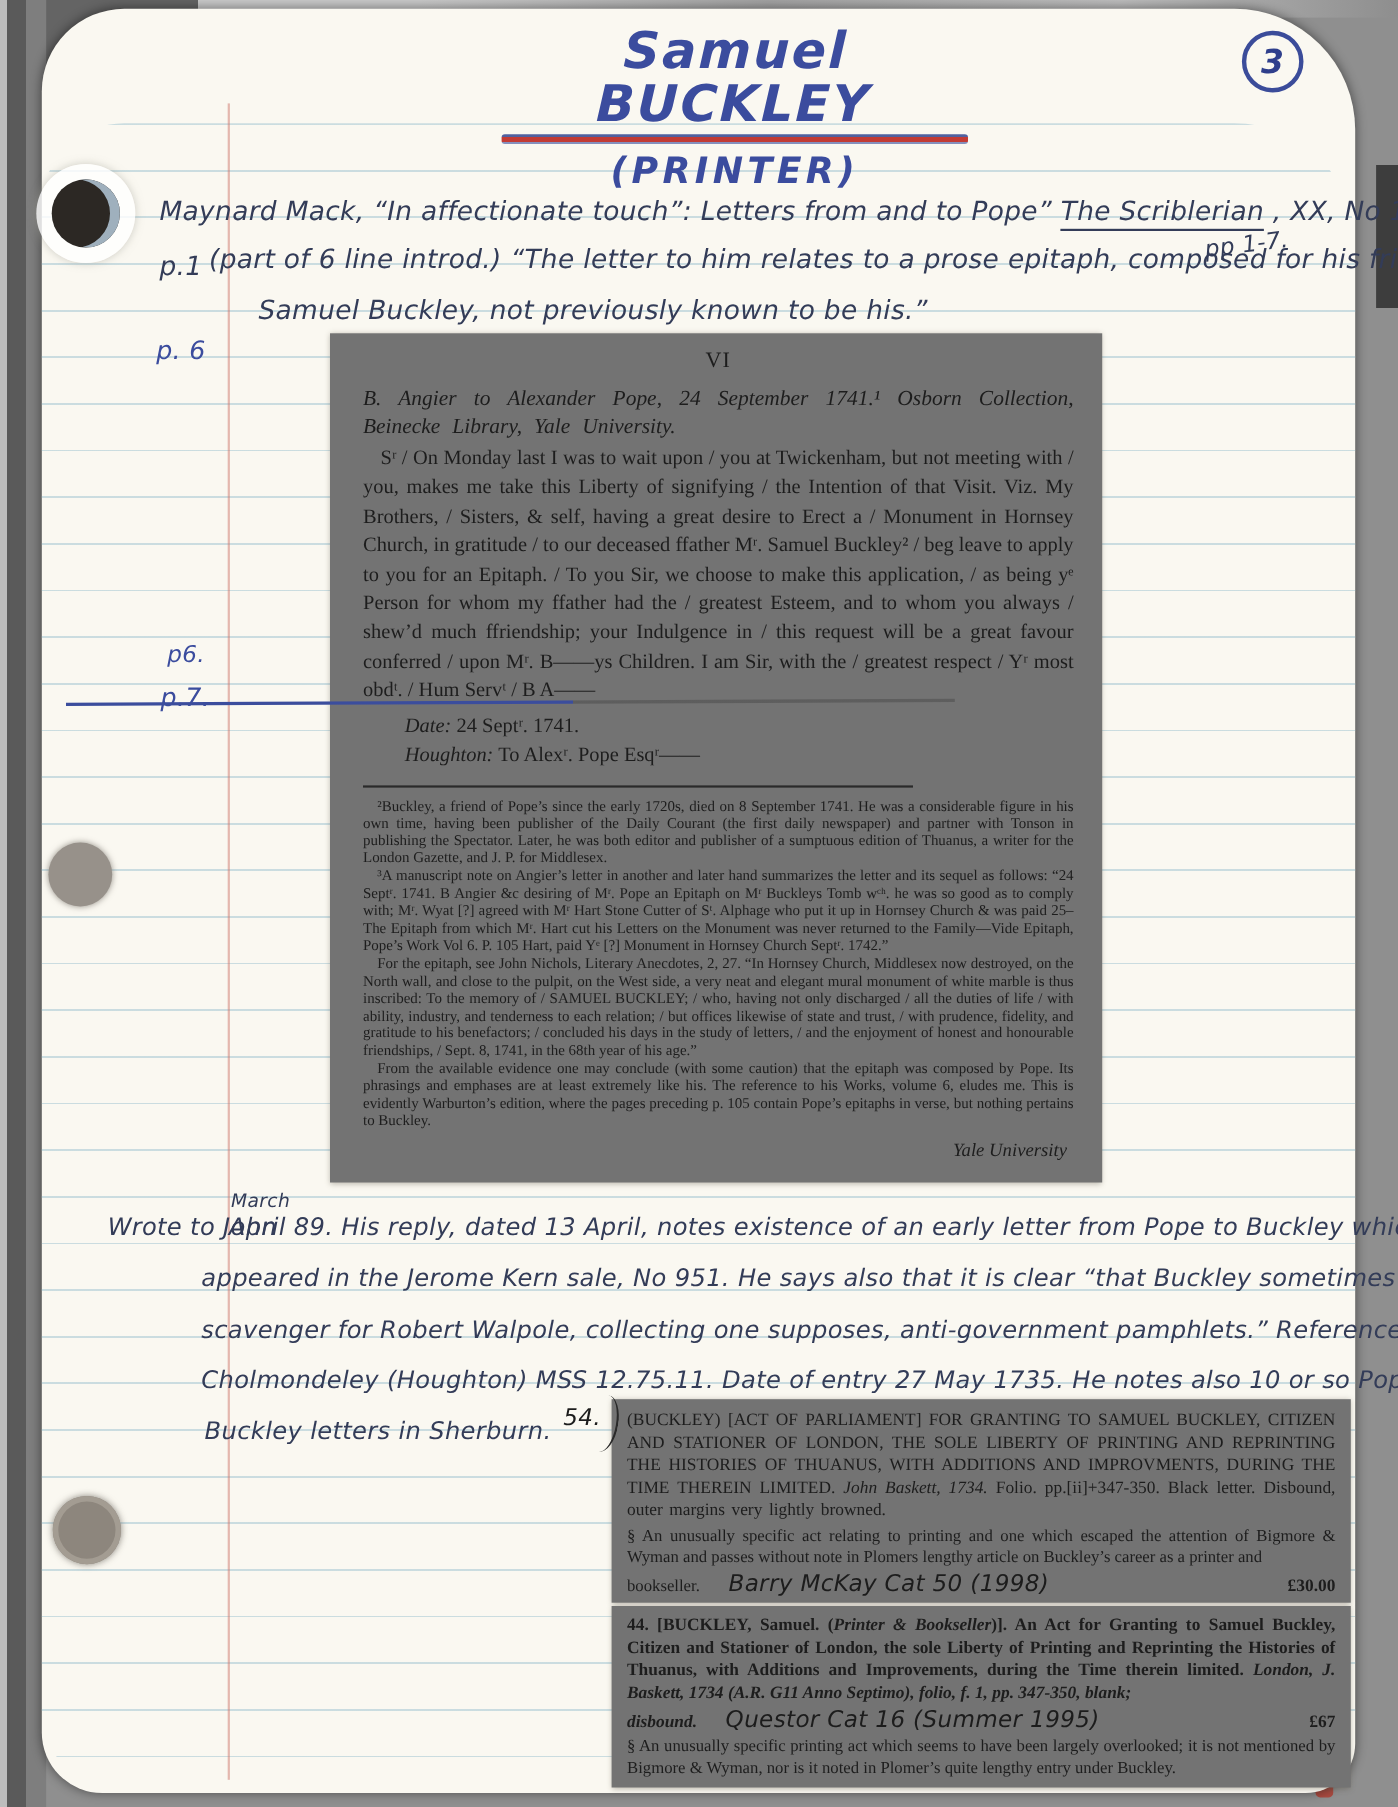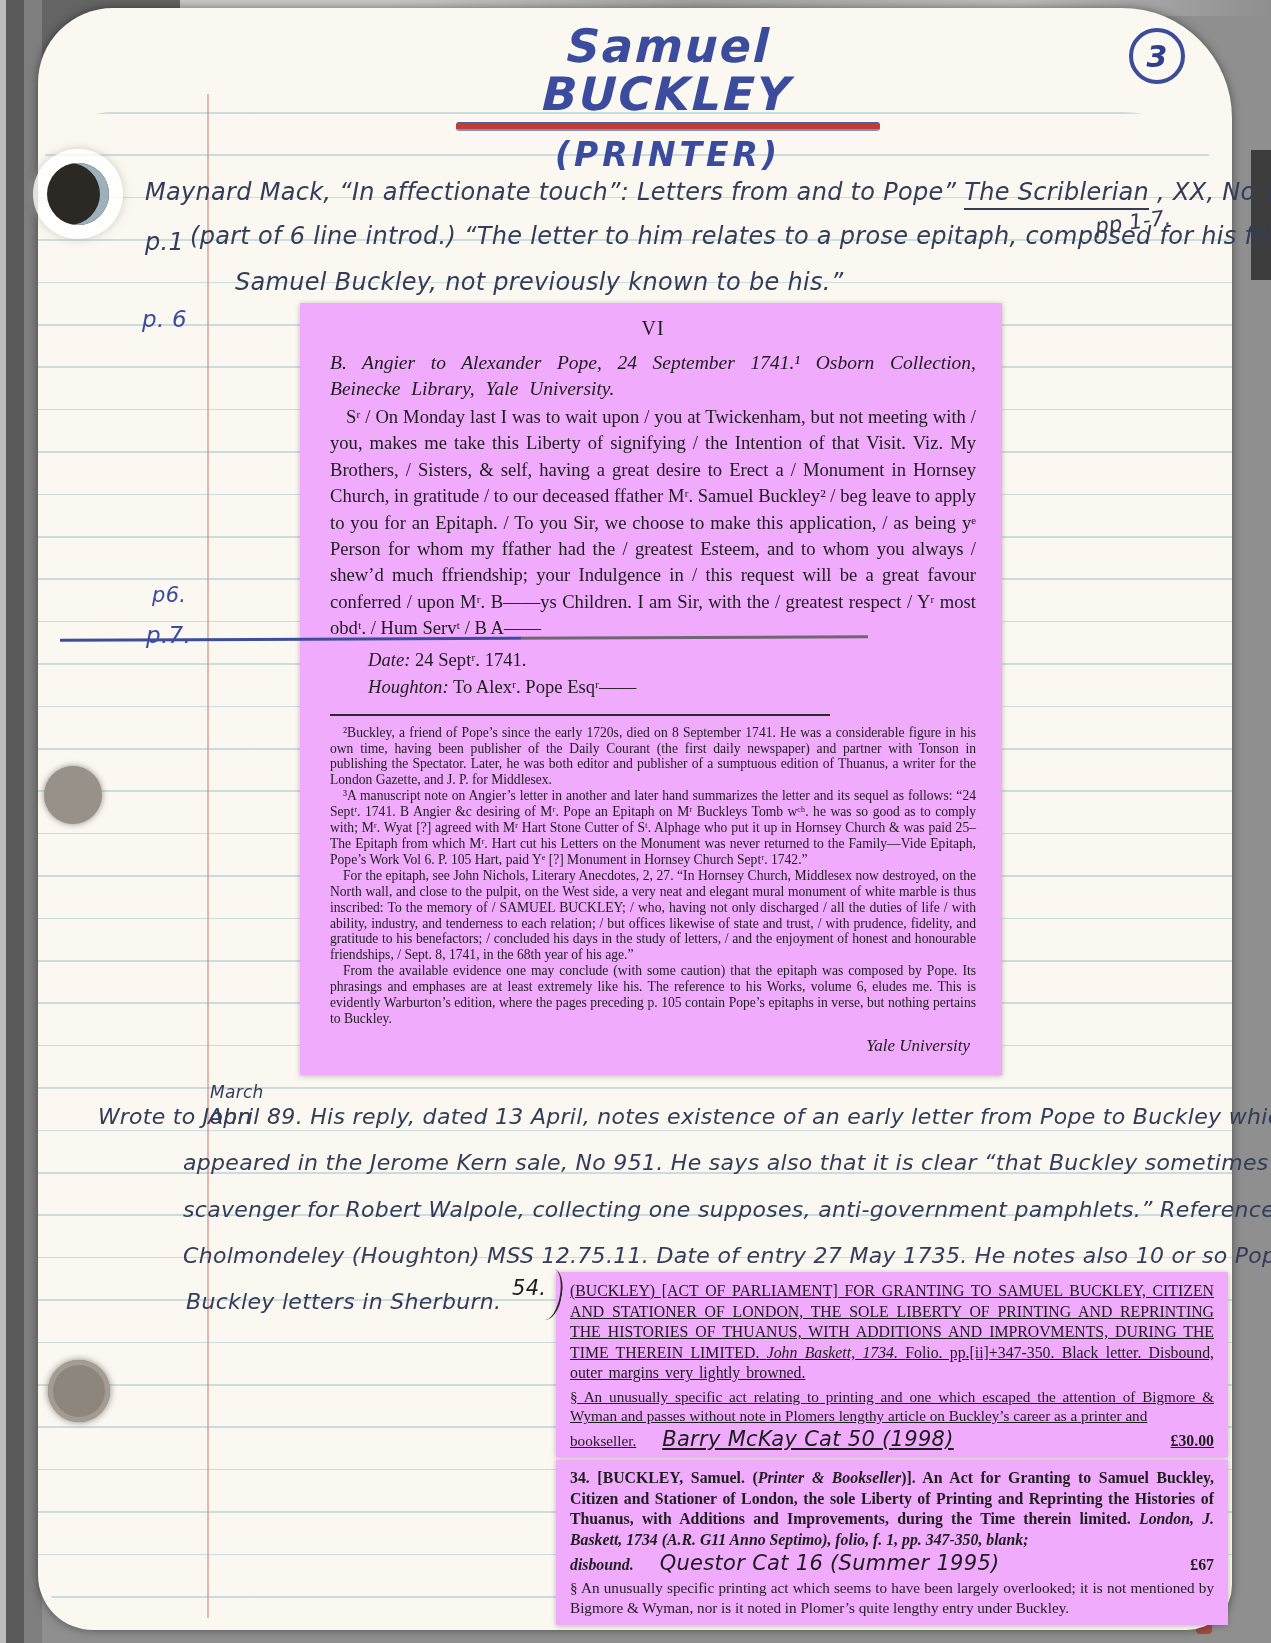--- a/index.html
+++ b/index.html
@@ -68,21 +68,21 @@
   .nt-l3{position:absolute;left:90px;top:90px;white-space:nowrap;}
 
   .m-p6{left:142px;top:306px;font-size:23px;}
   .m-p6b{left:152px;top:583px;font-size:21px;}
   .m-p7{left:146px;top:622px;font-size:23px;}
   .hand-rule{left:60px;top:637px;width:808px;height:3px;z-index:6;
     background:linear-gradient(to right,#3b4d9d 0 57%,rgba(90,90,90,.85) 57% 100%);
     transform:rotate(-0.25deg);}
 
   
-  .clip{background:#f0abfc;box-shadow:0 1px 5px rgba(90,85,70,.4);color:#1d1d1d;}
+  .clip{background:#737373;box-shadow:0 1px 5px rgba(90,85,70,.4);color:#1d1d1d;}
   .clip1{left:300px;top:303px;width:702px;height:772px;padding:12px 26px 10px 30px;
     box-sizing:border-box;overflow:hidden;z-index:4;}
   .c1-vi{text-align:center;font-size:20px;letter-spacing:1px;margin:2px 0 10px 0;}
   .c1-head{font-style:italic;font-size:19.5px;line-height:26px;text-align:justify;word-spacing:6px;}
   .c1-body{font-size:18.6px;line-height:26.4px;text-align:justify;text-indent:16px;margin-top:2px;}
   .c1-meta{margin-left:38px;font-size:18.6px;line-height:27px;margin-top:4px;}
   .c1-meta .lab{font-style:italic;}
   .c1-sep{width:500px;border-top:2.5px solid #2a2a2a;margin:14px 0 9px 0;}
   .c1-fns{font-size:13.6px;line-height:15.9px;text-align:justify;}
   .c1-fns p{margin:0;text-indent:13px;}
@@ -96,21 +96,21 @@
   .nm-l2{position:absolute;left:85px;top:60px;white-space:nowrap;}
   .nm-l3{position:absolute;left:85px;top:107px;white-space:nowrap;}
   .nm-l4{position:absolute;left:85px;top:153px;white-space:nowrap;}
   .nm-l5{position:absolute;left:88px;top:199px;white-space:nowrap;}
 
   .item72{left:512px;top:1276px;font-size:21px;z-index:5;}
   .arc72{position:absolute;left:24px;top:-8px;width:24px;height:52px;
     border-right:2.5px solid #2a2a2a;border-radius:50%;transform:rotate(10deg);}
 
   
-  .clip2{left:556px;top:1272px;width:672px;padding:9px 14px 6px 14px;box-sizing:border-box;z-index:4;text-decoration:underline;}
+  .clip2{left:556px;top:1272px;width:672px;padding:9px 14px 6px 14px;box-sizing:border-box;z-index:4;}
   .clip3{left:556px;top:1460px;width:672px;padding:8px 14px 8px 14px;box-sizing:border-box;z-index:4;}
   .cat-title{font-size:15.8px;line-height:20.6px;text-align:justify;margin:0;word-spacing:2px;}
   .cat-note{font-size:15.2px;line-height:19.4px;text-align:justify;margin:3px 0 0 0;}
   .cat-row{display:flex;align-items:baseline;font-size:15.2px;margin-top:1px;}
   .cat-ann{font-size:21px;margin-left:26px;white-space:nowrap;}
   .cat-price{margin-left:auto;font-weight:bold;font-size:15.8px;}
   .c3-title{font-size:15.8px;line-height:20.6px;text-align:justify;margin:0;font-weight:bold;}
   .c3-title .it{font-style:italic;}
   .c3-imprint{font-style:italic;font-weight:bold;}
   .c3-impend{font-style:italic;font-weight:bold;font-size:15.8px;}
@@ -213,21 +213,21 @@
       <p class="cat-note">§ An unusually specific act relating to printing and one which escaped the attention of Bigmore &amp; Wyman and passes without note in Plomers lengthy article on Buckley’s career as a printer and</p>
       <div class="cat-row">
         <span>bookseller.</span>
         <span class="hw hw-black cat-ann">Barry McKay Cat 50 (1998)</span>
         <span class="cat-price">£30.00</span>
       </div>
     </div>
 
     <div class="abs clip clip3">
       <p class="c3-title">
-        <span>34.  [BUCKLEY, Samuel. (</span><span class="it">Printer &amp; Bookseller</span><span>)].  An Act for Granting to Samuel Buckley, Citizen and Stationer of London, the sole Liberty of Printing and Reprinting the Histories of Thuanus, with Additions and Improvements, during the Time therein limited.</span>
+        <span>44.  [BUCKLEY, Samuel. (</span><span class="it">Printer &amp; Bookseller</span><span>)].  An Act for Granting to Samuel Buckley, Citizen and Stationer of London, the sole Liberty of Printing and Reprinting the Histories of Thuanus, with Additions and Improvements, during the Time therein limited.</span>
         <span class="c3-imprint">London, J. Baskett, 1734 (A.R. G11 Anno Septimo), folio, f. 1, pp. 347-350, blank;</span>
       </p>
       <div class="cat-row">
         <span class="c3-impend">disbound.</span>
         <span class="hw hw-black cat-ann">Questor Cat 16 (Summer 1995)</span>
         <span class="cat-price">£67</span>
       </div>
       <p class="cat-note">§ An unusually specific printing act which seems to have been largely overlooked; it is not mentioned by Bigmore &amp; Wyman, nor is it noted in Plomer’s quite lengthy entry under Buckley.</p>
     </div>
 

